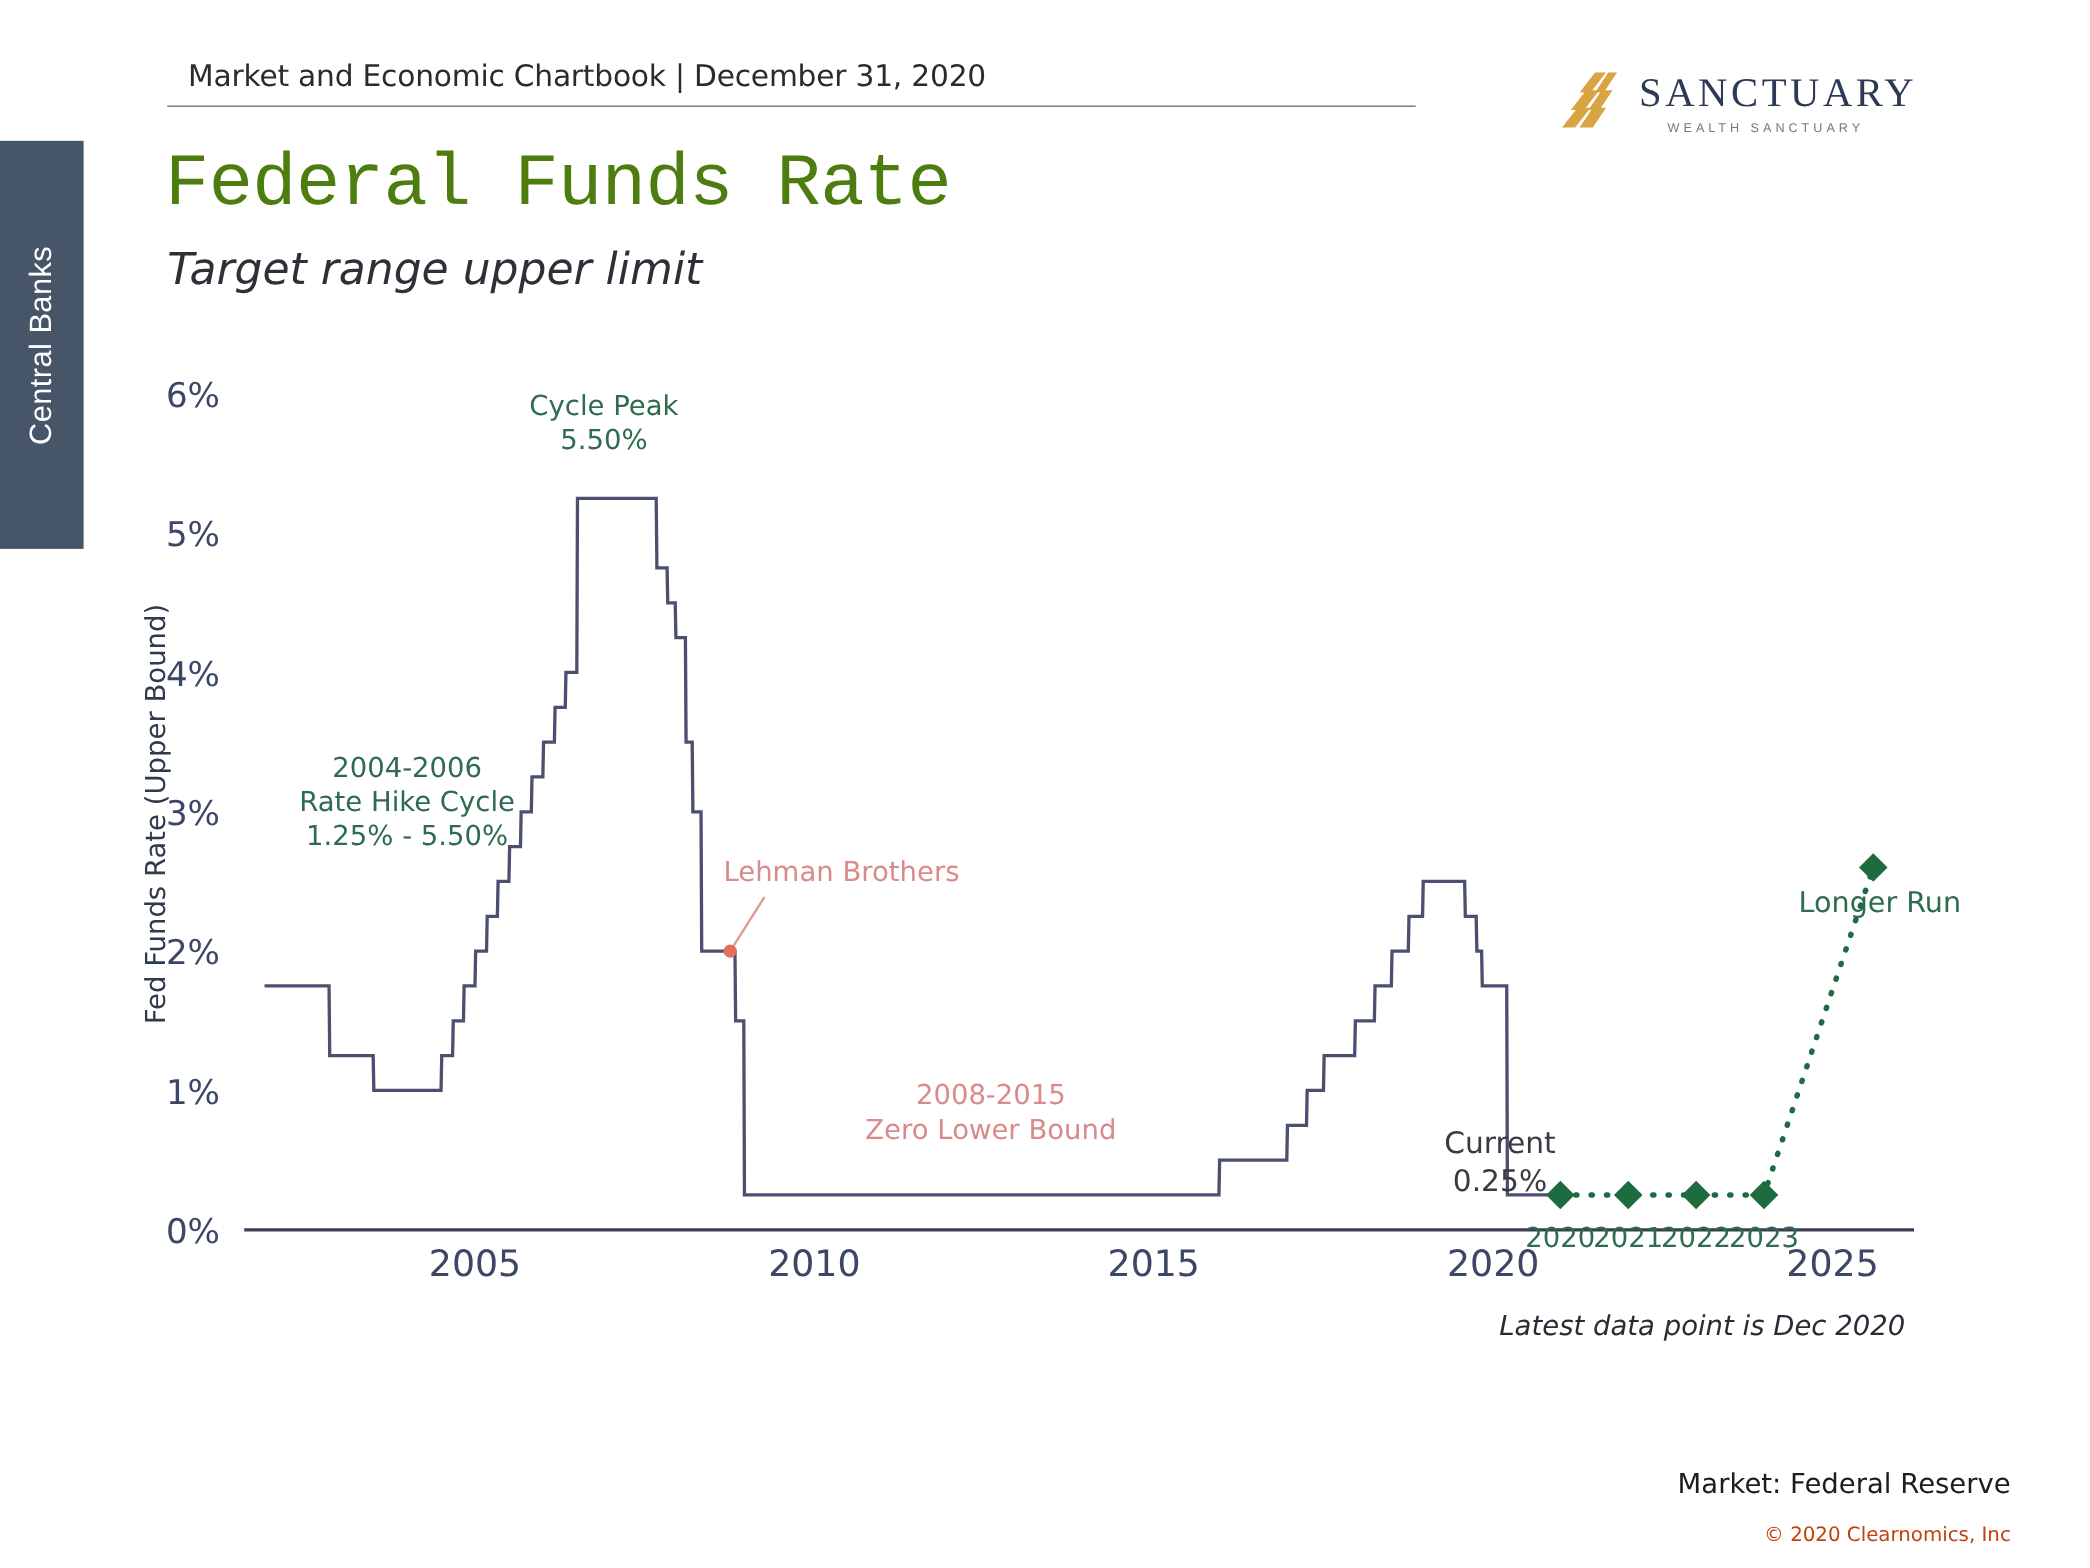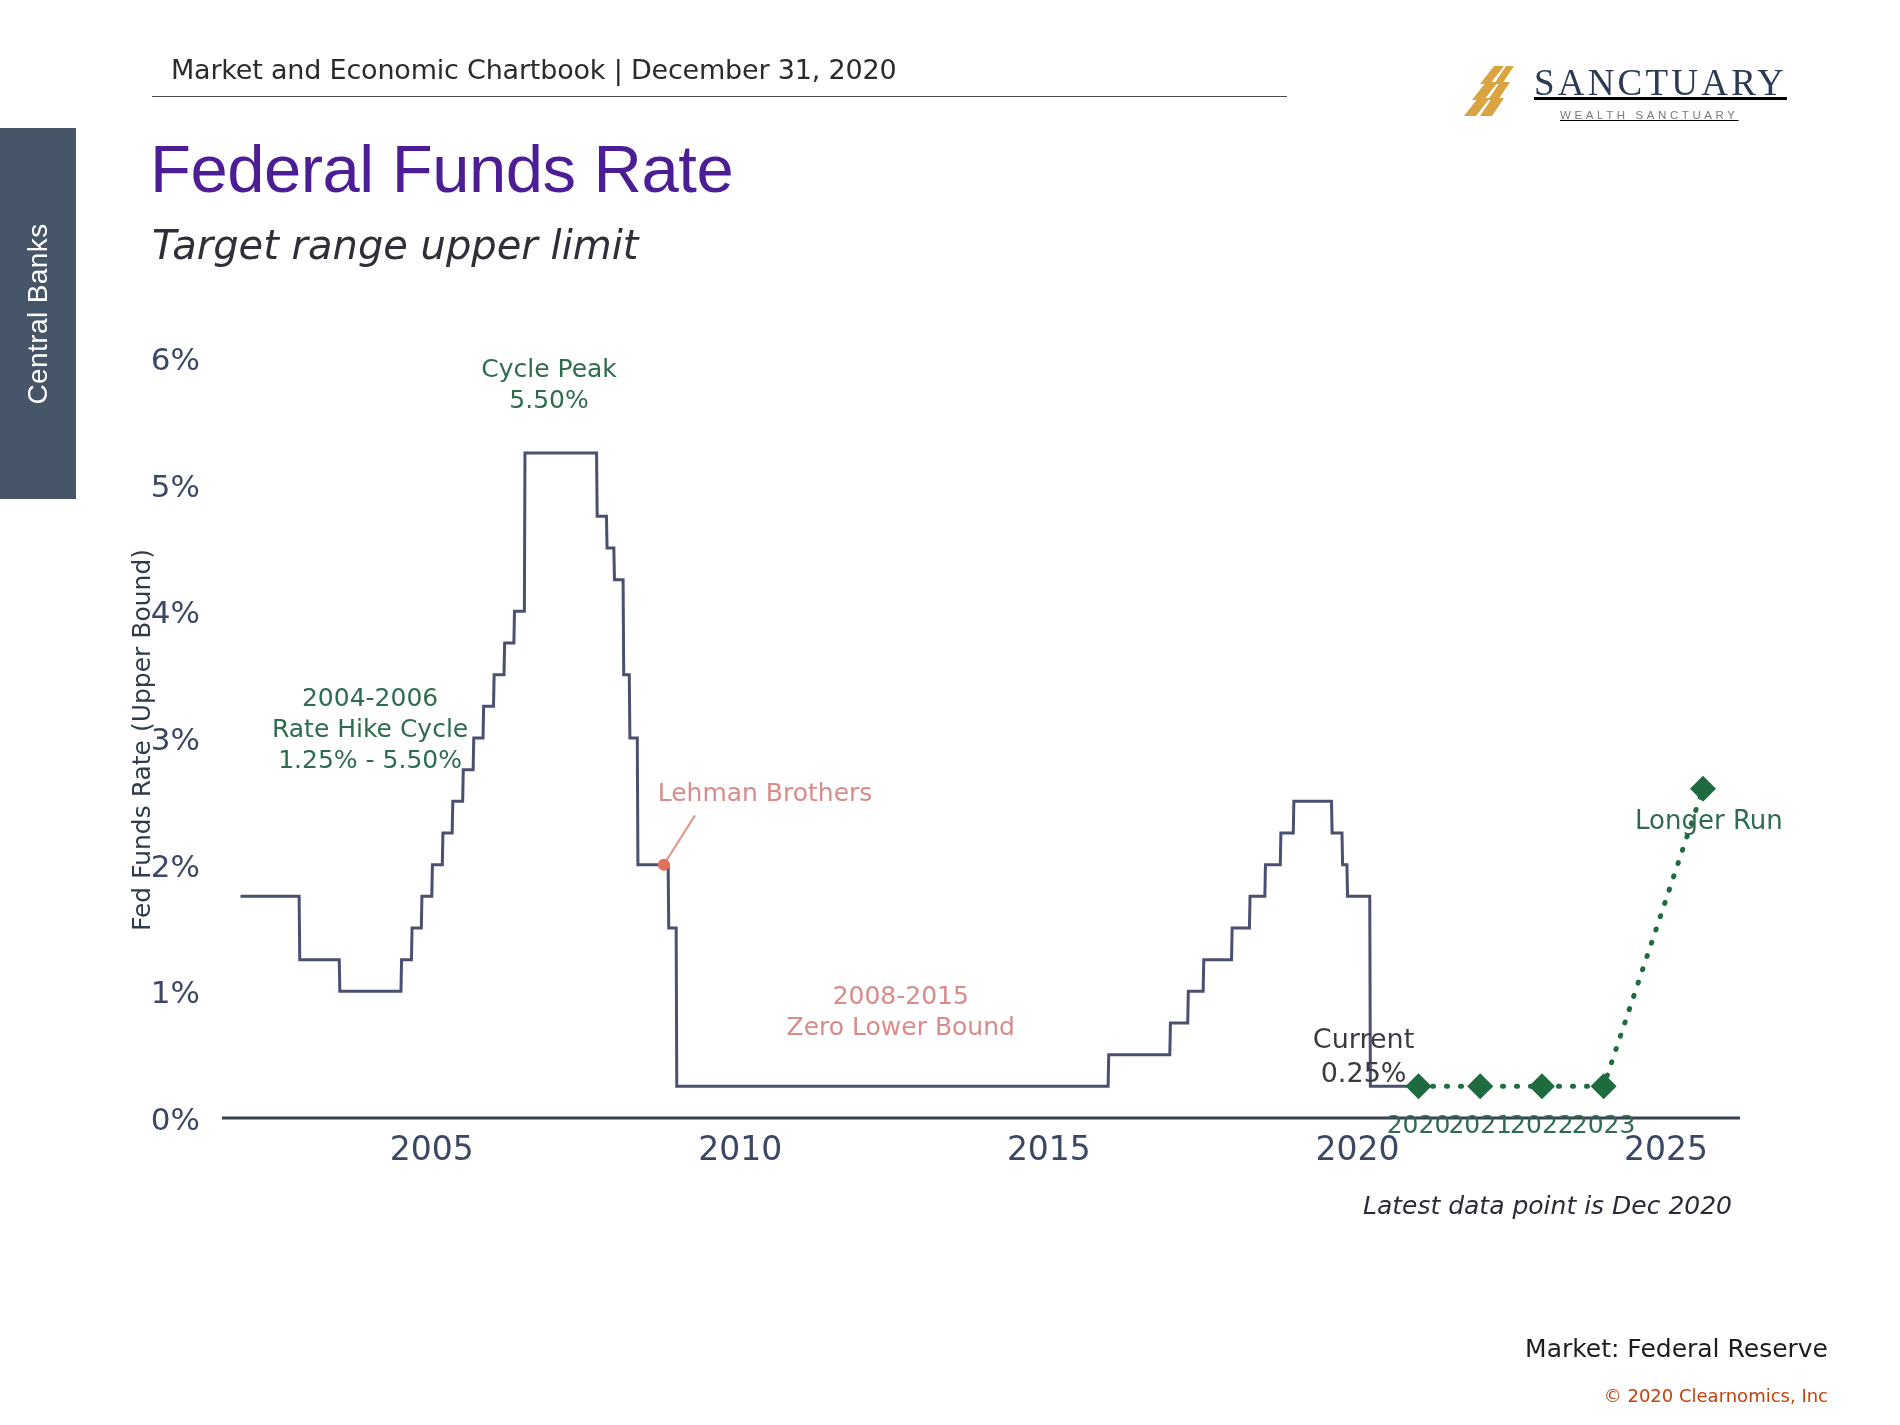--- a/index.html
+++ b/index.html
@@ -53,25 +53,24 @@
   }
   #chartbook-header .hdr-rule {
     margin-top: 11px;
     border-bottom: 1.5px solid #4a4a55;
     width: 1135px;
   }
 
   
   #brand-logo {
     position: absolute;
-    left: 1464px;
+    left: 1420px;
     top: 60px;
     display: flex;
-    align-items: center;
-    text-decoration: underline;
+    align-items: flex-end;
   }
   #brand-logo .logo-mark {
     margin-right: 14px;
     margin-top: 4px;
   }
   #brand-logo .logo-words {
     display: flex;
     flex-direction: column;
   }
   #brand-logo .logo-name {
@@ -88,22 +87,22 @@
     margin-top: 5px;
     margin-left: 26px;
   }
 
   
   #page-title {
     position: absolute;
     left: 150px;
     top: 130px;
     font-size: 67px;
-    color: #4c1d95;
-    font-family: Liberation Sans, sans-serif;
+    color: #4d7c0f;
+    font-family: Liberation Mono, monospace;
     font-weight: 400;
     letter-spacing: -0.5px;
   }
   #page-subtitle {
     position: absolute;
     left: 152px;
     top: 222px;
     font-size: 40px;
     font-style: italic;
     color: #2f2f38;

